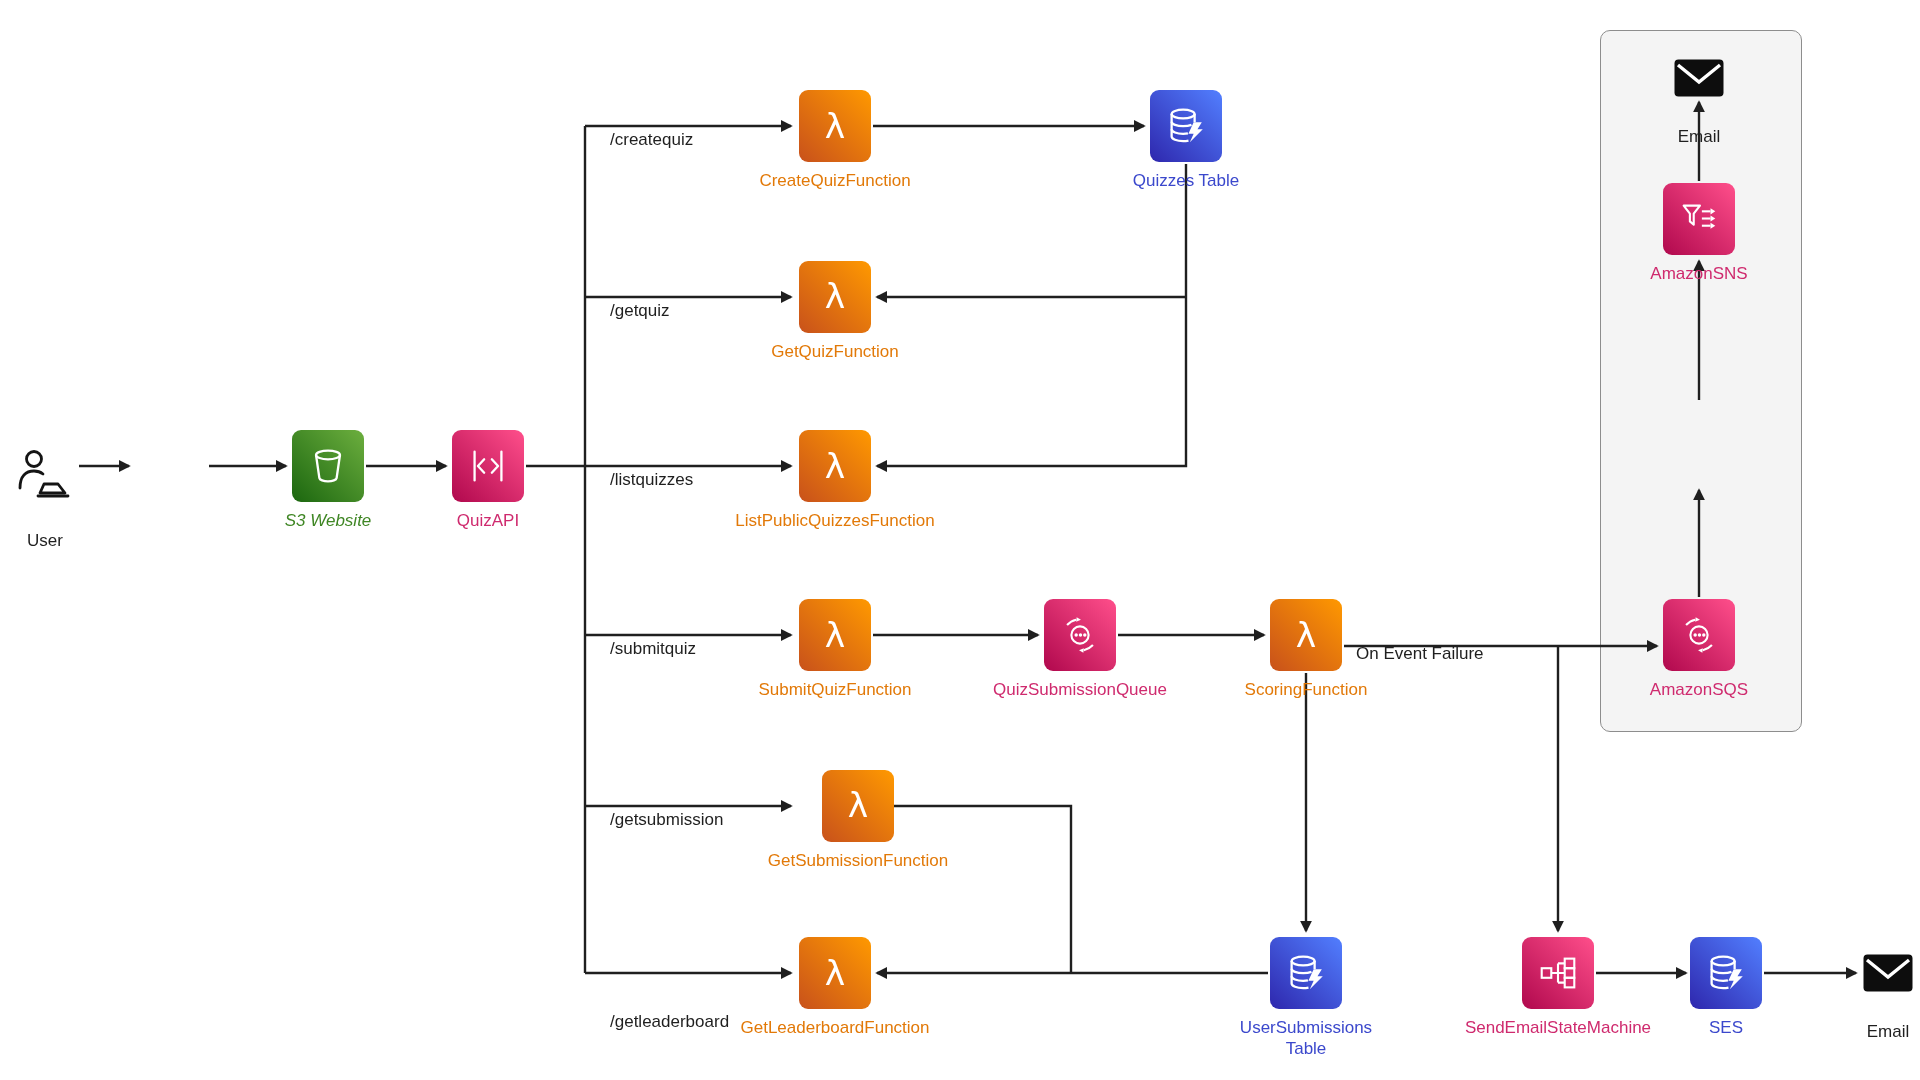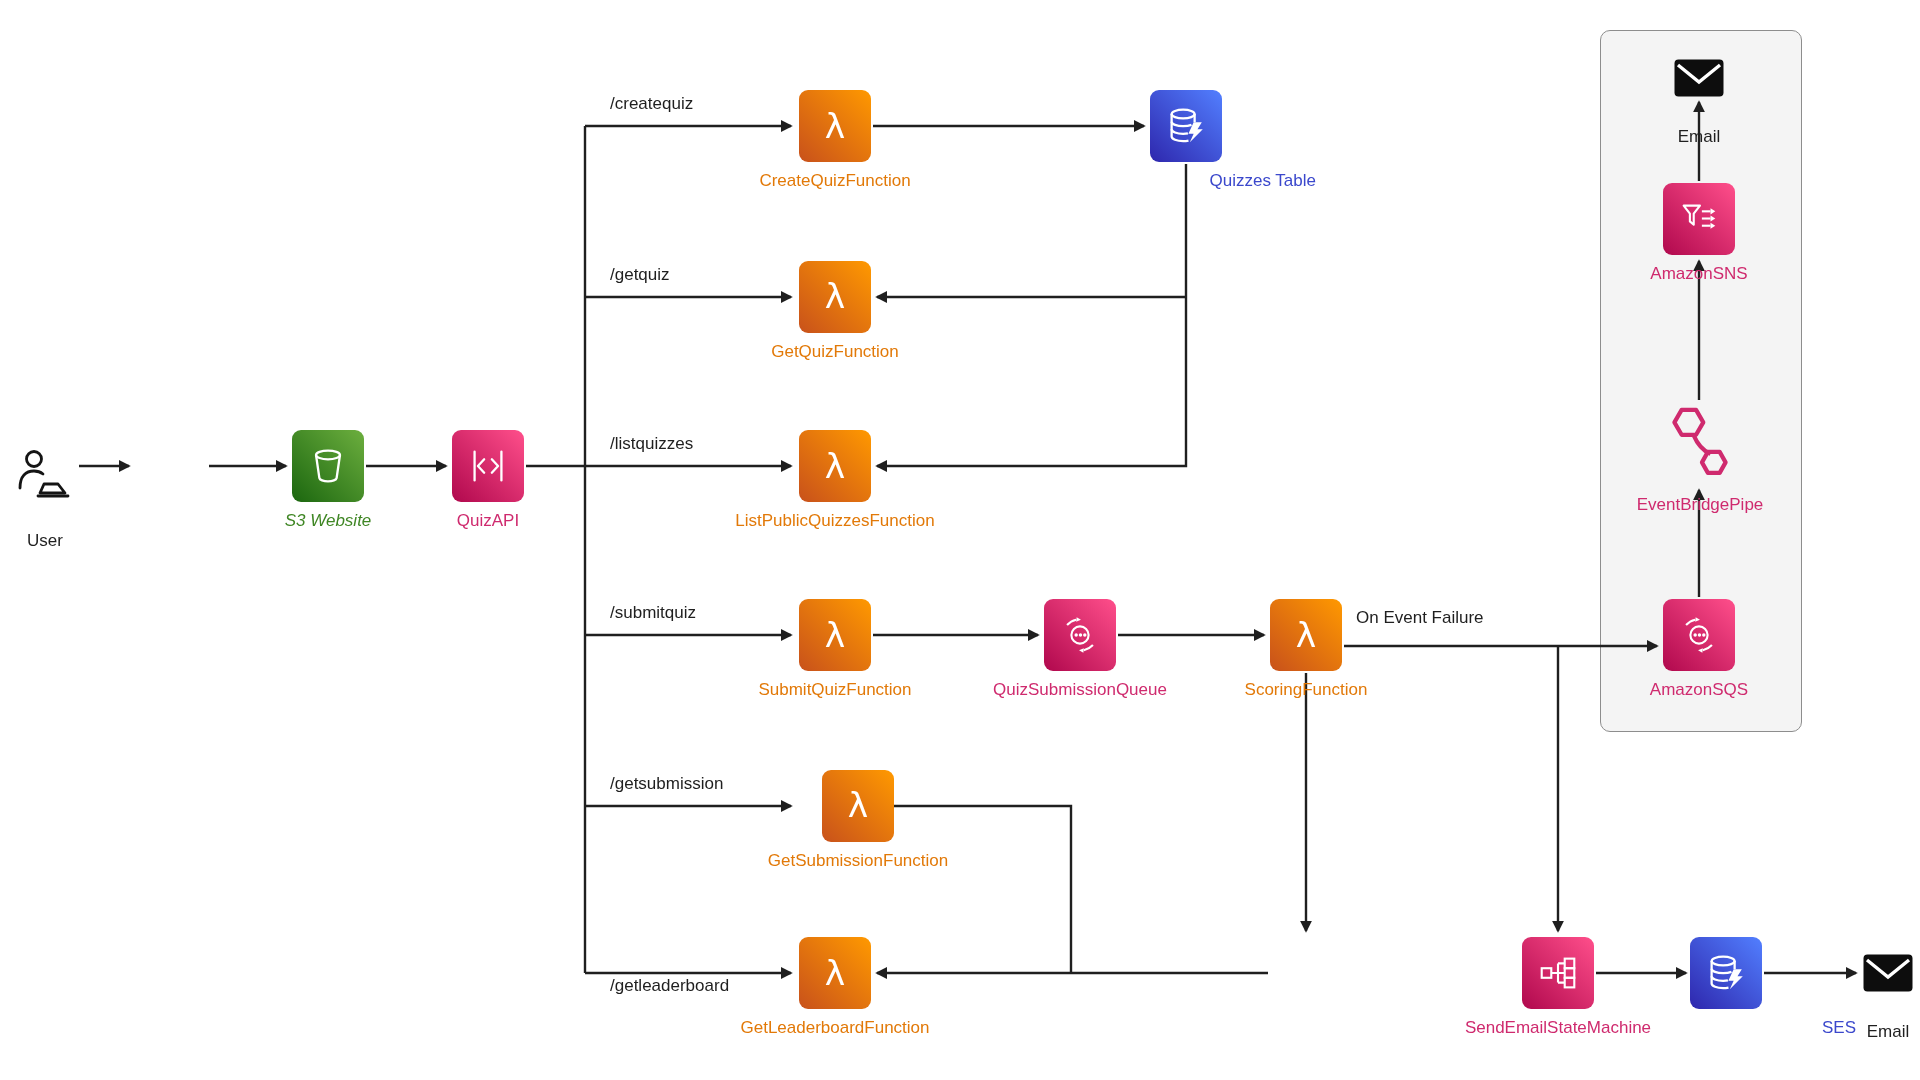--- a/index.html
+++ b/index.html
@@ -22,23 +22,23 @@
   .node{position:absolute;z-index:3;display:flex;flex-direction:column;align-items:center;}
   .sq{width:72px;height:72px;border-radius:9px;display:flex;align-items:center;justify-content:center;}
   .glyph{width:46px;height:46px;display:block;}
   .free-glyph{display:block;}
   .g-orange{background:linear-gradient(45deg,var(--orange-a),var(--orange-b));}
   .g-pink{background:linear-gradient(45deg,var(--pink-a),var(--pink-b));}
   .g-blue{background:linear-gradient(45deg,var(--blue-a),var(--blue-b));}
   .g-purple{background:linear-gradient(45deg,var(--purple-a),var(--purple-b));}
   .g-green{background:linear-gradient(45deg,var(--green-a),var(--green-b));}
   .nlabel{margin-top:8px;width:260px;text-align:center;font-size:17px;line-height:1.25;white-space:pre-line;}
-  .t-orange{color:var(--orange-t);} .t-pink{color:var(--pink-t);} .t-blue{color:var(--blue-t);text-align:right;}
+  .t-orange{color:var(--orange-t);} .t-pink{color:var(--pink-t);} .t-blue{color:var(--blue-t);}
   .t-purple{color:var(--purple-t);} .t-green{color:var(--green-t);font-style:italic;} .t-black{color:var(--ink);margin-top:28px;}
-  .route{position:absolute;z-index:3;font-size:17px;color:var(--ink);}
+  .route{position:absolute;z-index:3;font-size:17px;color:var(--ink);margin-top:36px;}
   .pipe{color:var(--pink-t);}
 </style>
 </head>
 <body>
 
 <div class="stage">
 
   <svg width="0" height="0" style="position:absolute" aria-hidden="true">
     <defs>
       <symbol id="sym-user" viewBox="0 0 64 54">
@@ -266,20 +266,29 @@
 
   <div class="node" style="left:799px;top:937px;width:72px">
     <div class="sq g-orange">
         <svg class="glyph" viewBox="0 0 48 48">
           <use href="#sym-lambda"></use>
         </svg>
       </div>
     <div class="nlabel t-orange">GetLeaderboardFunction</div>
   </div>
 
+  <div class="node" style="left:1270px;top:937px;width:72px">
+    <div class="sq g-blue">
+        <svg class="glyph" viewBox="0 0 48 48">
+          <use href="#sym-db"></use>
+        </svg>
+      </div>
+    <div class="nlabel t-blue">UserSubmissions
+Table</div>
+  </div>
 
   <div class="node" style="left:1522px;top:937px;width:72px">
     <div class="sq g-pink">
         <svg class="glyph" viewBox="0 0 48 48">
           <use href="#sym-sf"></use>
         </svg>
       </div>
     <div class="nlabel t-pink">SendEmailStateMachine</div>
   </div>
 
@@ -308,26 +317,20 @@
 
   <div class="node" style="left:1663px;top:183px;width:72px">
     <div class="sq g-pink">
         <svg class="glyph" viewBox="0 0 48 48">
           <use href="#sym-sns"></use>
         </svg>
       </div>
     <div class="nlabel t-pink">AmazonSNS</div>
   </div>
 
-  <div class="node" style="left:1658px;top:402px;width:84px">
-    <svg class="free-glyph pipe" width="84" height="84" viewBox="0 0 64 64">
-        <use href="#sym-pipe"></use>
-      </svg>
-    <div class="nlabel t-pink">EventBridgePipe</div>
-  </div>
 
   <div class="node" style="left:1663px;top:599px;width:72px">
     <div class="sq g-pink">
         <svg class="glyph" viewBox="0 0 48 48">
           <use href="#sym-sqs"></use>
         </svg>
       </div>
     <div class="nlabel t-pink">AmazonSQS</div>
   </div>
 

